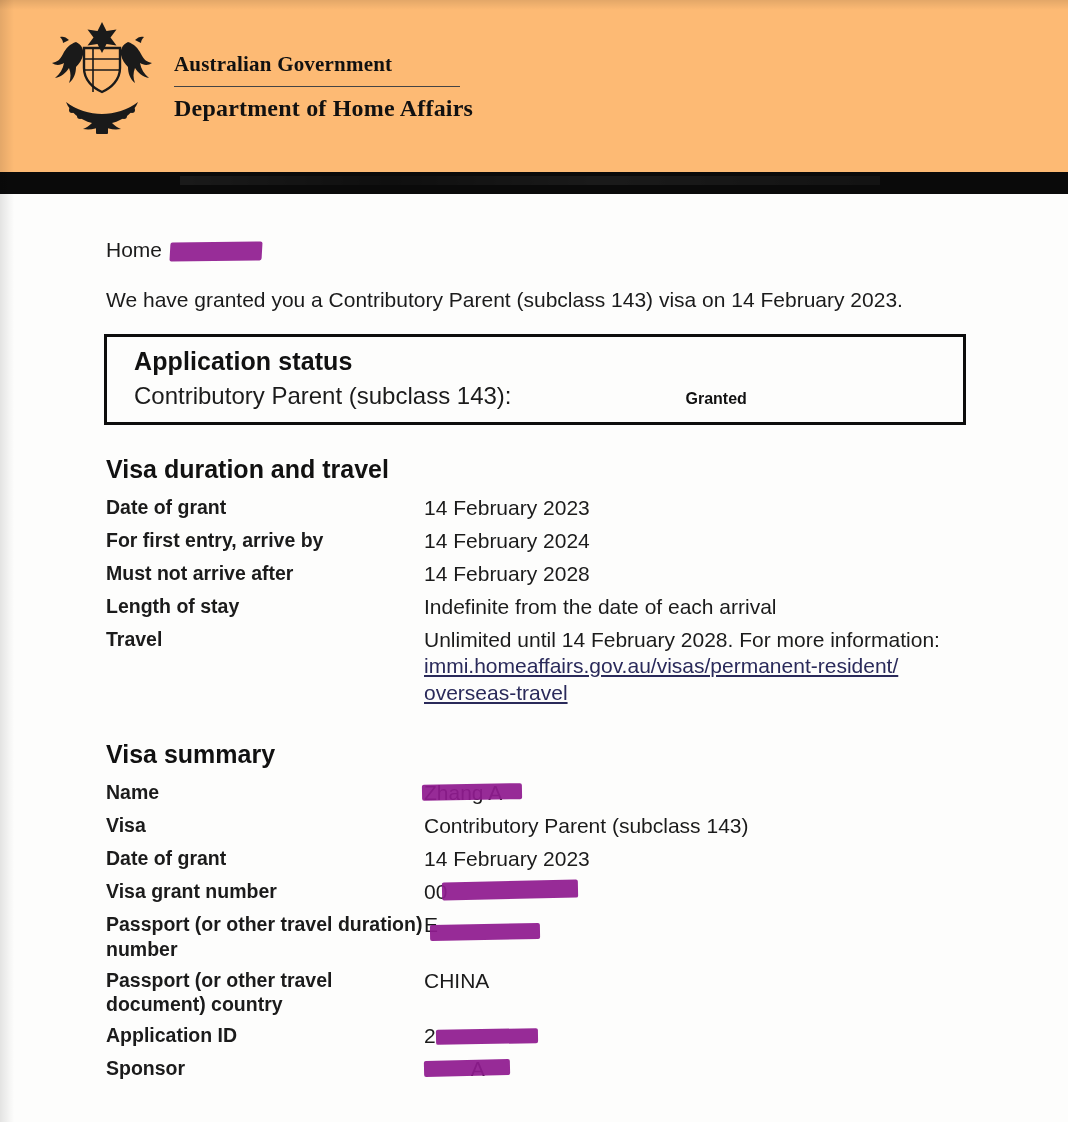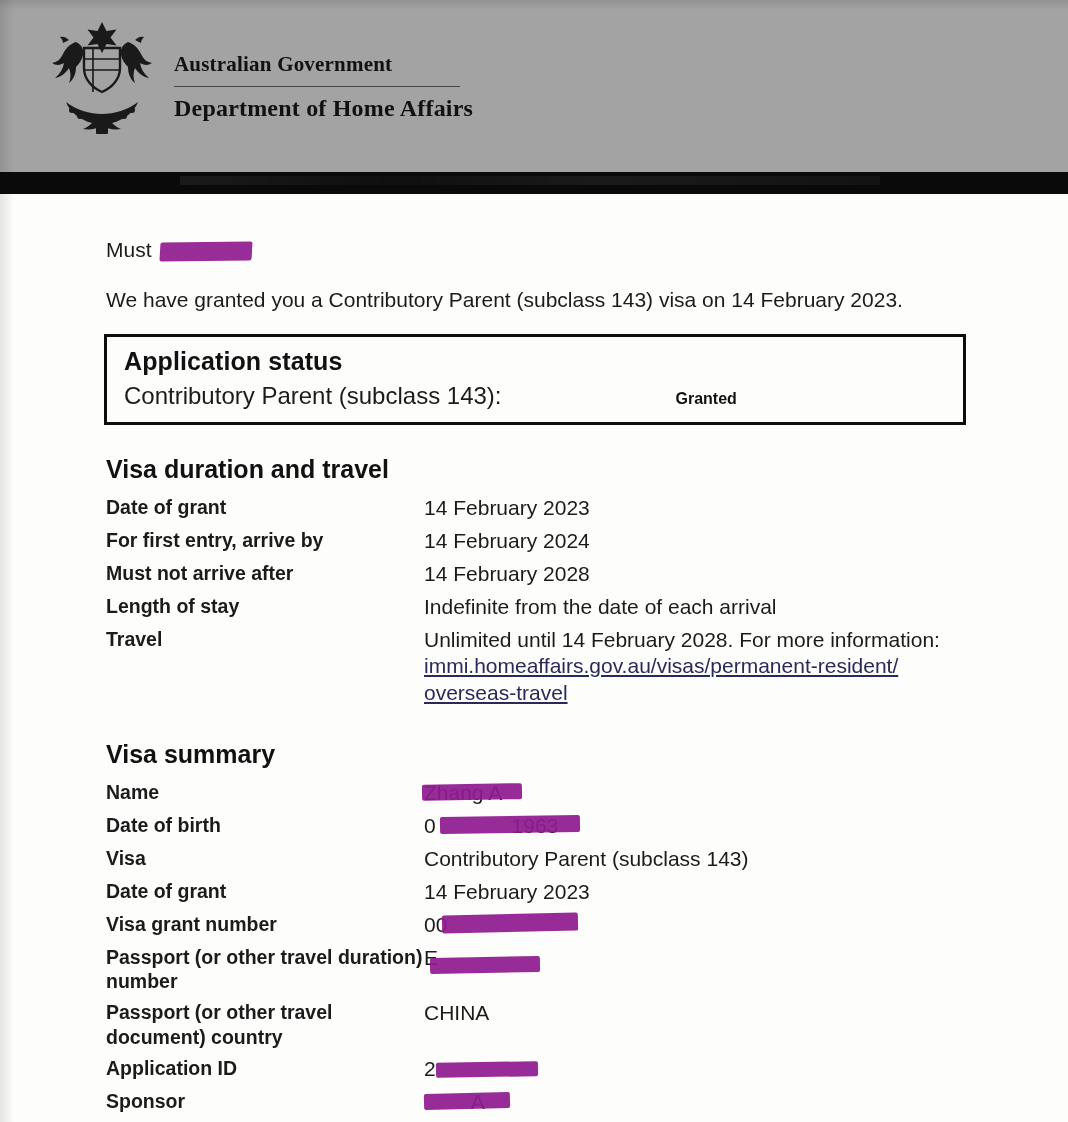--- a/index.html
+++ b/index.html
@@ -19,21 +19,21 @@
     width: 1068px;
     height: 1122px;
     position: relative;
     background: #fdfdfc;
   }
 
   
   .header {
     position: relative;
     height: 172px;
-    background: #a3a3a3;
+    background: #fdba74;
     padding-left: 30px;
     box-sizing: border-box;
   }
   .crest {
     position: absolute;
     left: 36px;
     top: 18px;
     width: 132px;
     height: 122px;
   }
@@ -118,21 +118,21 @@
     color: #1b1b1b;
   }
 
   
   .status-box {
     position: relative;
     margin: 22px 0 0 104px;
     width: 862px;
     border: 3px solid #0d0d0d;
     box-sizing: border-box;
-    padding: 10px 14px 12px 17px;
+    padding: 10px 14px 12px 27px;
   }
   .status-title {
     font-size: 25px;
     font-weight: bold;
     color: #111;
     letter-spacing: 0.1px;
   }
   .status-row {
     display: flex;
     align-items: baseline;
@@ -252,21 +252,21 @@
       <div class="gov-rule"></div>
       <div class="gov-line2">Department of Home Affairs</div>
     </div>
   </div>
   <div class="black-bar"></div>
   <div class="bar-ghost"></div>
 
   <div class="content">
 
     <div class="salutation">
-      <span>Must</span><span class="redact redact-name-sal"></span>
+      <span>Home</span><span class="redact redact-name-sal"></span>
     </div>
 
     <div class="intro">We have granted you a Contributory Parent (subclass 143) visa on 14 February 2023.</div>
 
     <div class="status-box">
       <div class="status-title">Application status</div>
       <div class="status-row">
         <div class="status-label">Contributory Parent (subclass 143):</div>
         <div class="status-value">Granted</div>
       </div>
@@ -310,28 +310,20 @@
 
       <div class="row">
         <div class="k">Name</div>
         <div class="v">
           <span class="masked">Zhang A
             <span class="cover" style="left:-2px; top:4px; width:100px; height:16px; transform:rotate(-1deg);"></span>
           </span>
         </div>
       </div>
 
-      <div class="row">
-        <div class="k">Date of birth</div>
-        <div class="v">
-          <span class="masked">0&nbsp;&nbsp;&nbsp;&nbsp;&nbsp;&nbsp;&nbsp;&nbsp;&nbsp;&nbsp;&nbsp;&nbsp;&nbsp;1963
-            <span class="cover" style="left:16px; top:3px; width:140px; height:17px; transform:rotate(-0.8deg);"></span>
-          </span>
-        </div>
-      </div>
 
       <div class="row">
         <div class="k">Visa</div>
         <div class="v">Contributory Parent (subclass 143)</div>
       </div>
 
       <div class="row">
         <div class="k">Date of grant</div>
         <div class="v">14 February 2023</div>
       </div>

